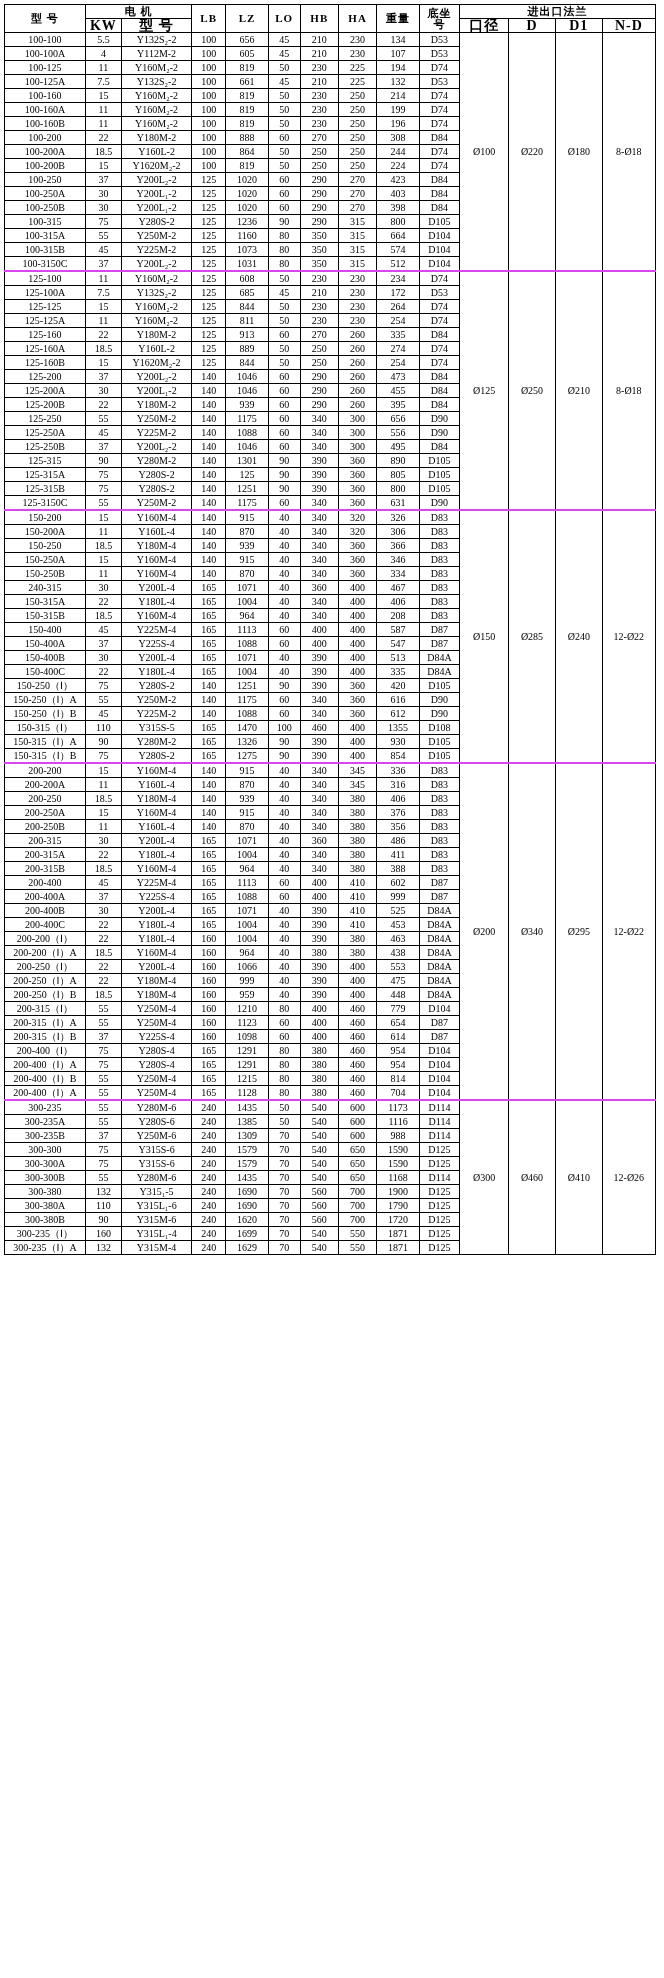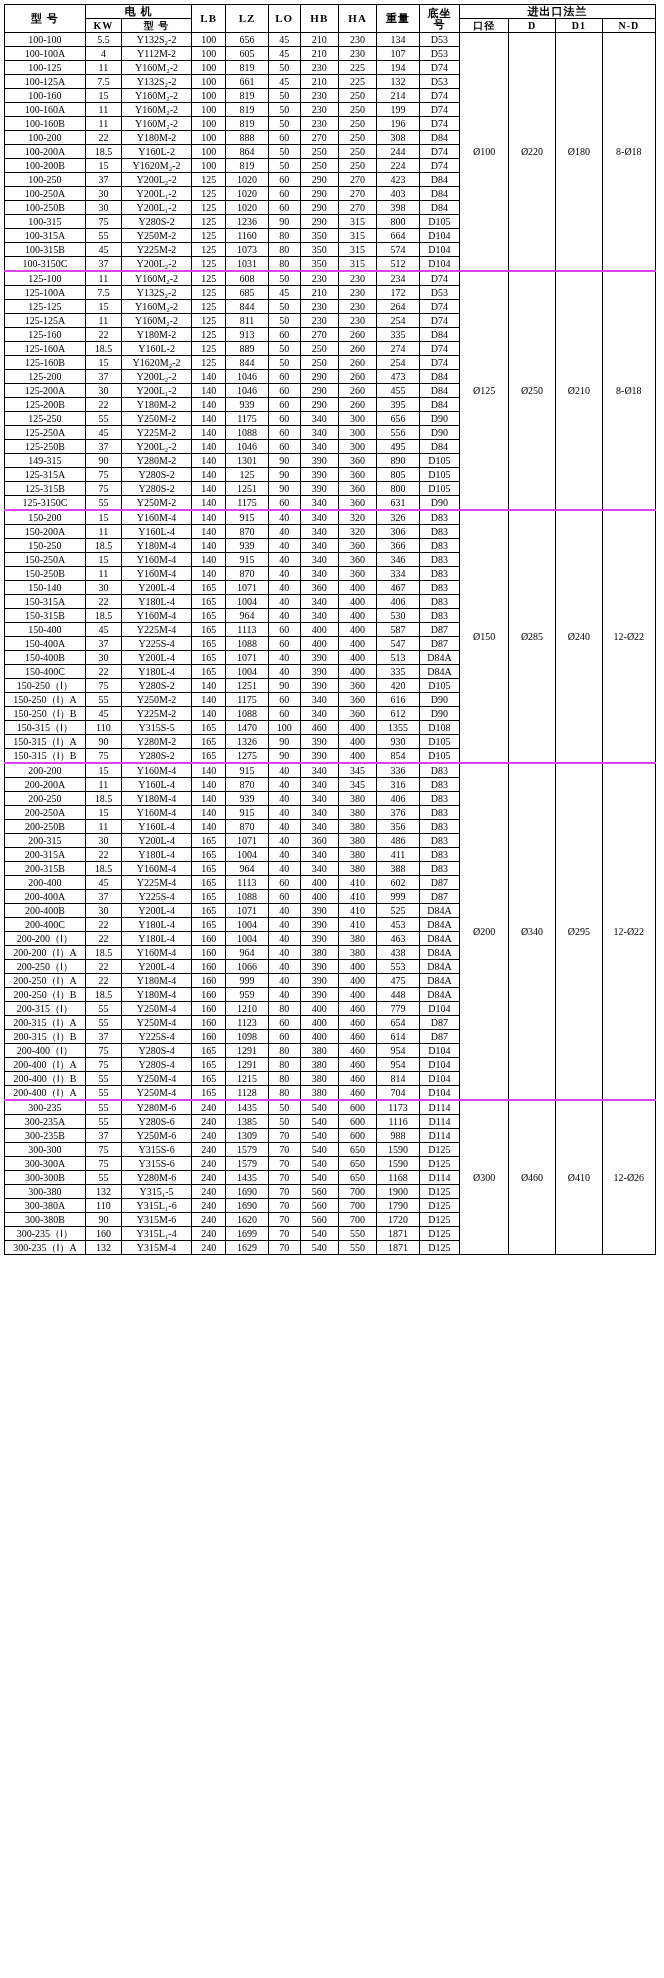--- a/index.html
+++ b/index.html
@@ -24,21 +24,21 @@
     font-weight:normal;
     color:#000;
     overflow:hidden;
     white-space:nowrap;
   }
   thead td{
     font-size:11px;
     font-weight:bold;
     letter-spacing:1px;
   }
-  .hdr-sub{font-size:10px;font-weight:bold;letter-spacing:1px;}
+  .hdr-sub{font-size:14px;font-weight:bold;letter-spacing:1px;}
   td.model{text-align:center;}
   .grp{vertical-align:middle;}
   .thick-top td{border-top:2px solid #d946ef;}
 </style>
 </head>
 <body>
 
 <div id="wrap">
   <table>
     <colgroup>
@@ -448,21 +448,21 @@
           <td>Y200L₂-2</td>
           <td>140</td>
           <td>1046</td>
           <td>60</td>
           <td>340</td>
           <td>300</td>
           <td>495</td>
           <td>D84</td>
         </tr>
         <tr>
-          <td class="model">149-315</td>
+          <td class="model">125-315</td>
           <td>90</td>
           <td>Y280M-2</td>
           <td>140</td>
           <td>1301</td>
           <td>90</td>
           <td>390</td>
           <td>360</td>
           <td>890</td>
           <td>D105</td>
         </tr>
@@ -560,21 +560,21 @@
           <td>Y160M-4</td>
           <td>140</td>
           <td>870</td>
           <td>40</td>
           <td>340</td>
           <td>360</td>
           <td>334</td>
           <td>D83</td>
         </tr>
         <tr>
-          <td class="model">150-140</td>
+          <td class="model">240-315</td>
           <td>30</td>
           <td>Y200L-4</td>
           <td>165</td>
           <td>1071</td>
           <td>40</td>
           <td>360</td>
           <td>400</td>
           <td>467</td>
           <td>D83</td>
         </tr>
@@ -592,21 +592,21 @@
         </tr>
         <tr>
           <td class="model">150-315B</td>
           <td>18.5</td>
           <td>Y160M-4</td>
           <td>165</td>
           <td>964</td>
           <td>40</td>
           <td>340</td>
           <td>400</td>
-          <td>530</td>
+          <td>208</td>
           <td>D83</td>
         </tr>
         <tr>
           <td class="model">150-400</td>
           <td>45</td>
           <td>Y225M-4</td>
           <td>165</td>
           <td>1113</td>
           <td>60</td>
           <td>400</td>

